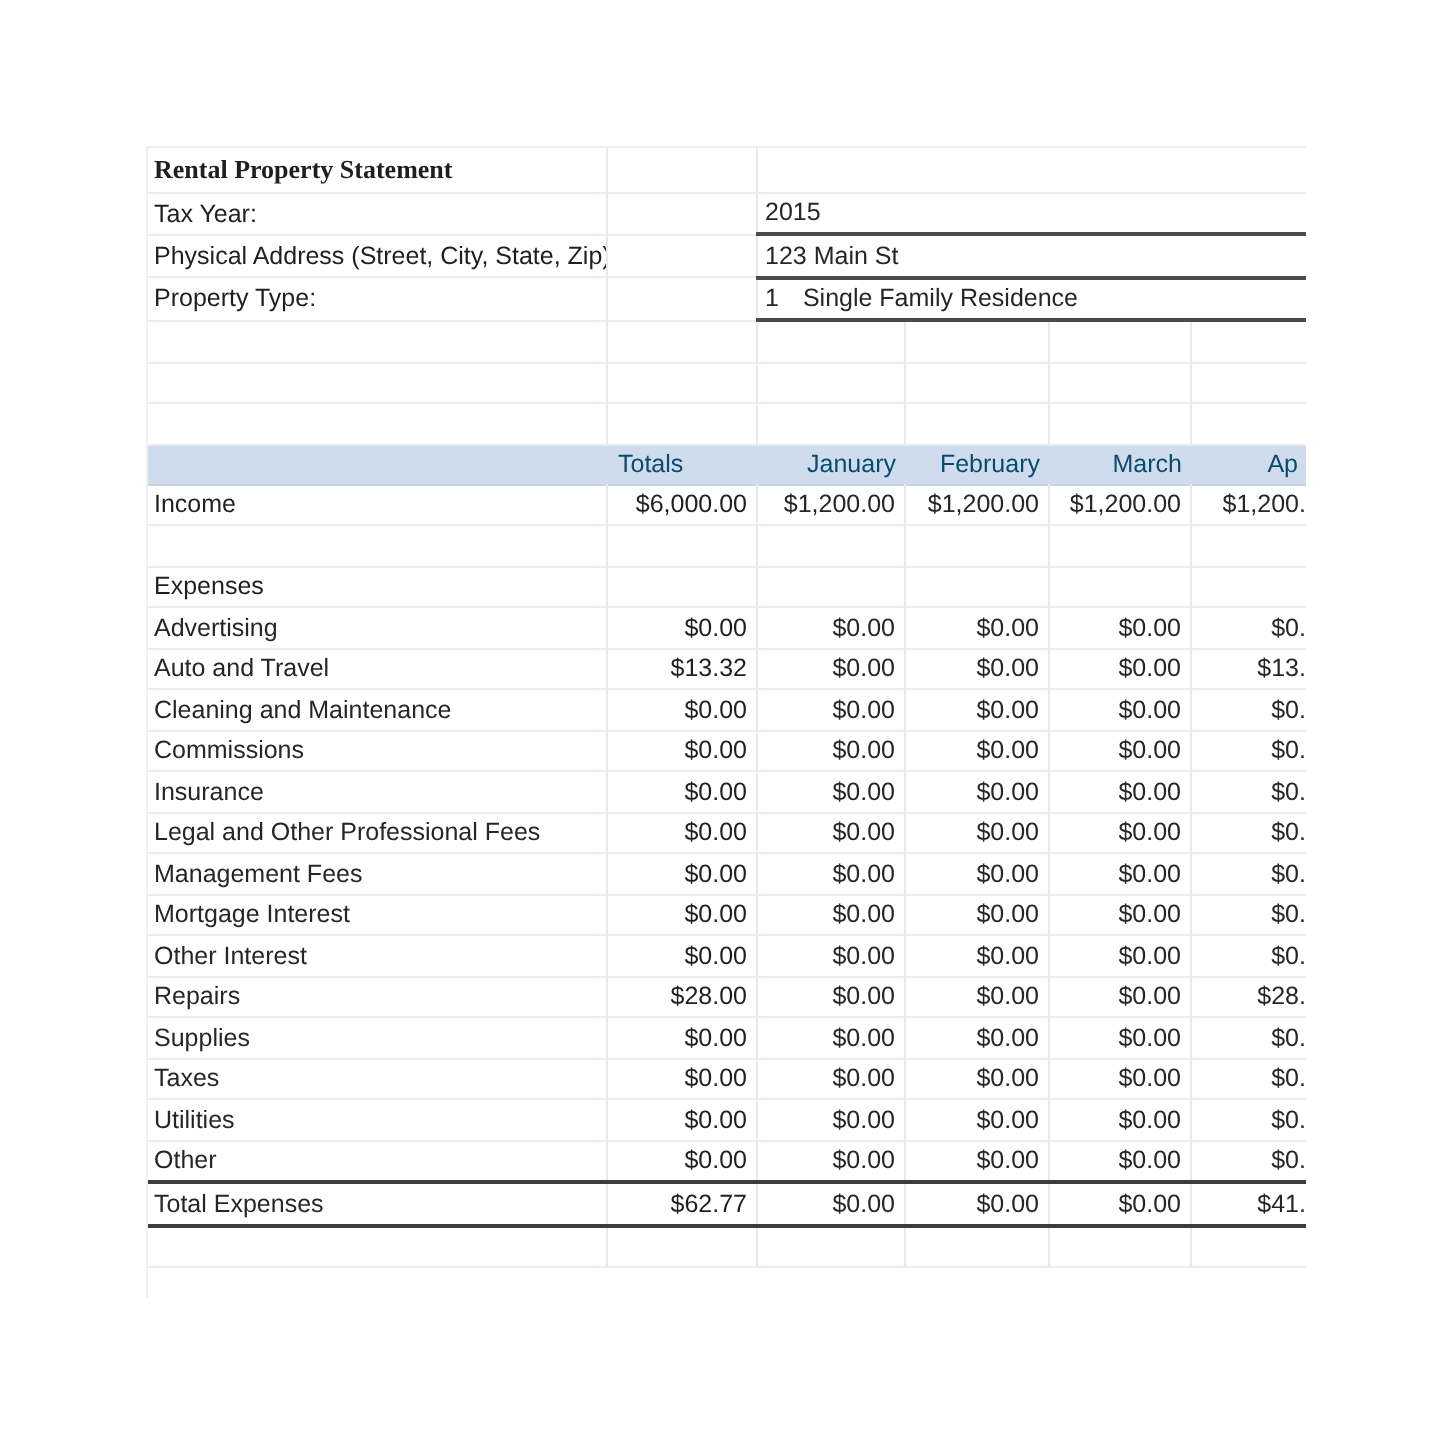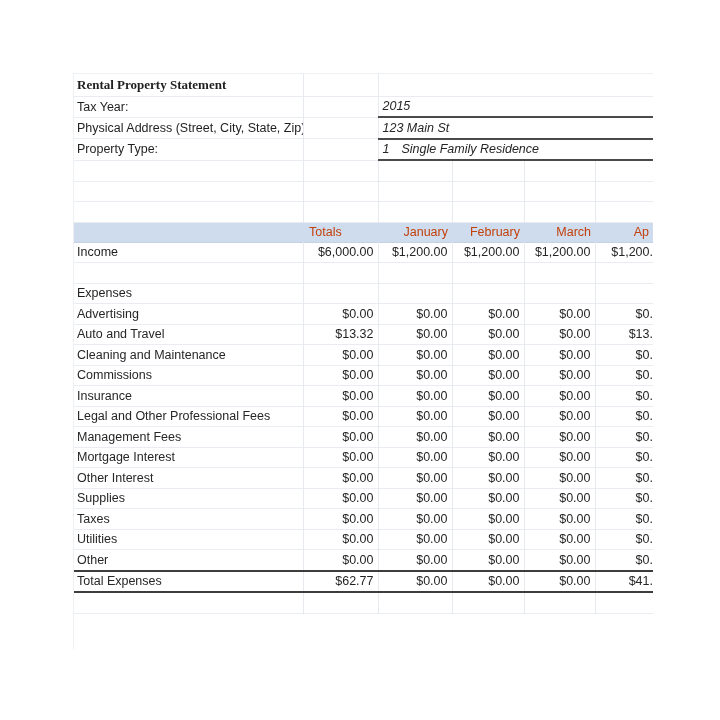--- a/index.html
+++ b/index.html
@@ -26,24 +26,24 @@
     height:19.5px;padding:0 4px 0 3px;overflow:hidden;white-space:nowrap;
     vertical-align:middle;font-weight:normal;
   }
   tr{border-bottom:1px solid #e9edf2;}
   tr.r-title{height:22px;font-family:Liberation Serif, serif;}
   tr.r-title td{font-weight:bold;font-size:13px;color:#1f1f1f;}
   .lbl{text-align:left;}
   .b{font-weight:normal;color:#1f1f1f;}
   .num{text-align:right;}
   .vline{border-left:1px solid #e6eaef;}
-  td.fval{border-bottom:2px solid #4a4a4a;text-align:left;padding-left:4px;font-style:italic;}
+  td.fval{border-bottom:2px solid #4a4a4a;text-align:left;padding-left:4px;}
   td.fval .ptype-code{display:inline-block;margin-right:12px;}
   tr.r-colhead th{
-    background:#cfdcee;color:#c2410c;text-align:right;height:19px;
+    background:#cfdcee;color:#0c4a6e;text-align:right;height:19px;
   }
   tr.r-colhead th.totals-h{text-align:left;padding-left:6px;}
   tr.r-colhead{border-bottom:1px solid #c3d2e6;}
   td.apr{padding-right:0;margin-top:26px;}
   tr.r-total td{border-top:2px solid #3d3d3d;border-bottom:2px solid #3d3d3d;}
 </style>
 </head>
 <body>
 
 <div class="sheet">
@@ -199,20 +199,28 @@
         </tr>
         <tr>
           <td class="lbl">Other Interest</td>
           <td class="num vline b">$0.00</td>
           <td class="num vline">$0.00</td>
           <td class="num vline">$0.00</td>
           <td class="num vline">$0.00</td>
           <td class="num vline apr">$0.</td>
         </tr>
         <tr>
+          <td class="lbl">Repairs</td>
+          <td class="num vline b">$28.00</td>
+          <td class="num vline">$0.00</td>
+          <td class="num vline">$0.00</td>
+          <td class="num vline">$0.00</td>
+          <td class="num vline apr">$28.</td>
+        </tr>
+        <tr>
           <td class="lbl">Supplies</td>
           <td class="num vline b">$0.00</td>
           <td class="num vline">$0.00</td>
           <td class="num vline">$0.00</td>
           <td class="num vline">$0.00</td>
           <td class="num vline apr">$0.</td>
         </tr>
         <tr>
           <td class="lbl">Taxes</td>
           <td class="num vline b">$0.00</td>

